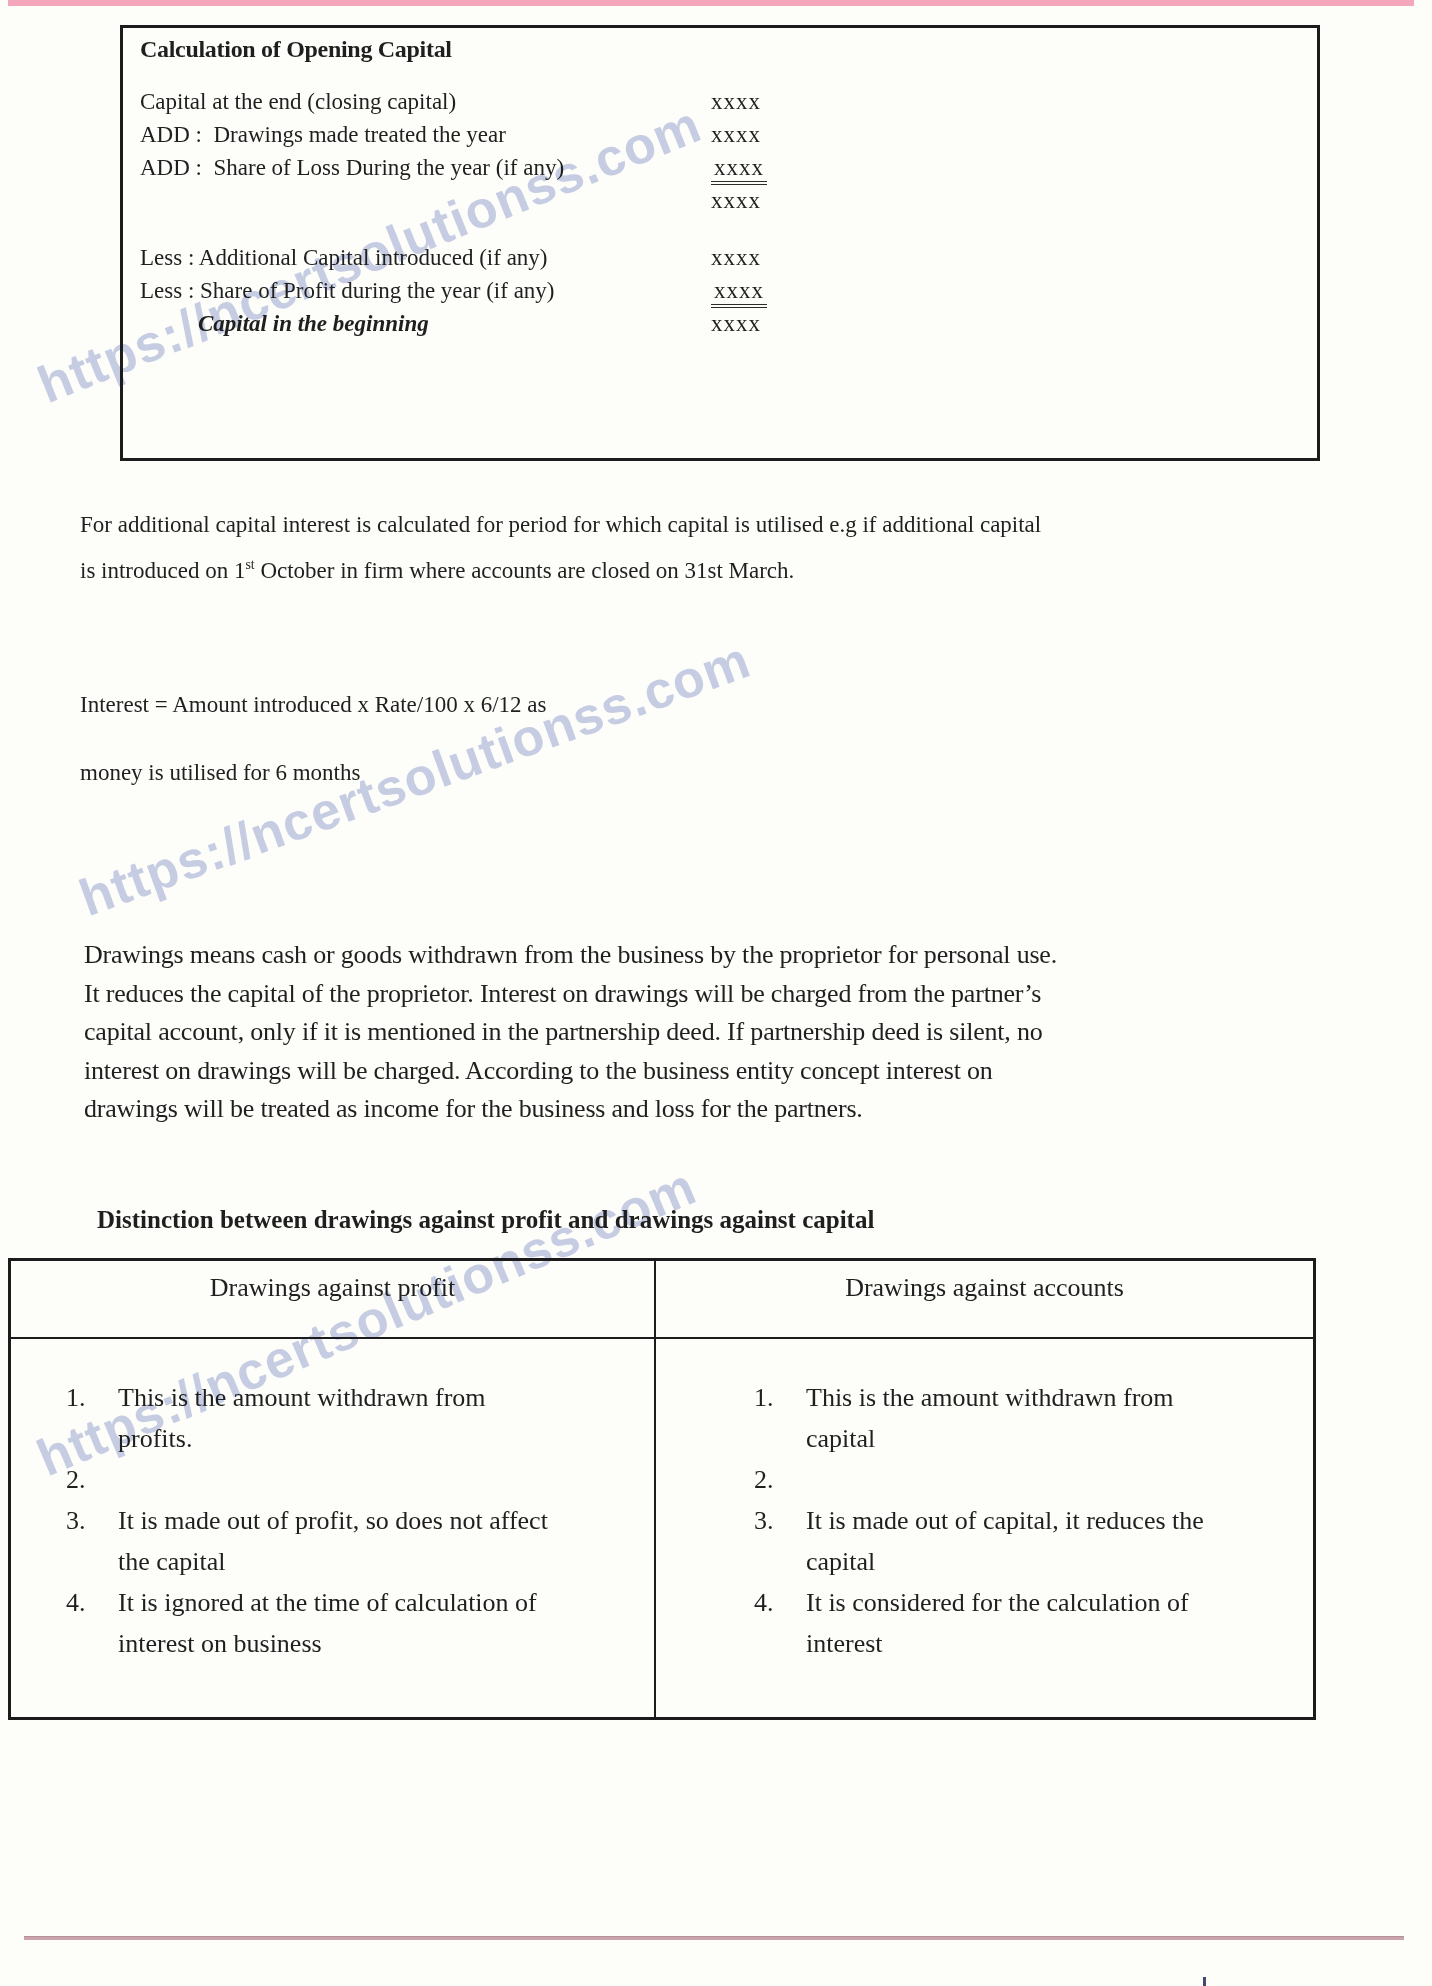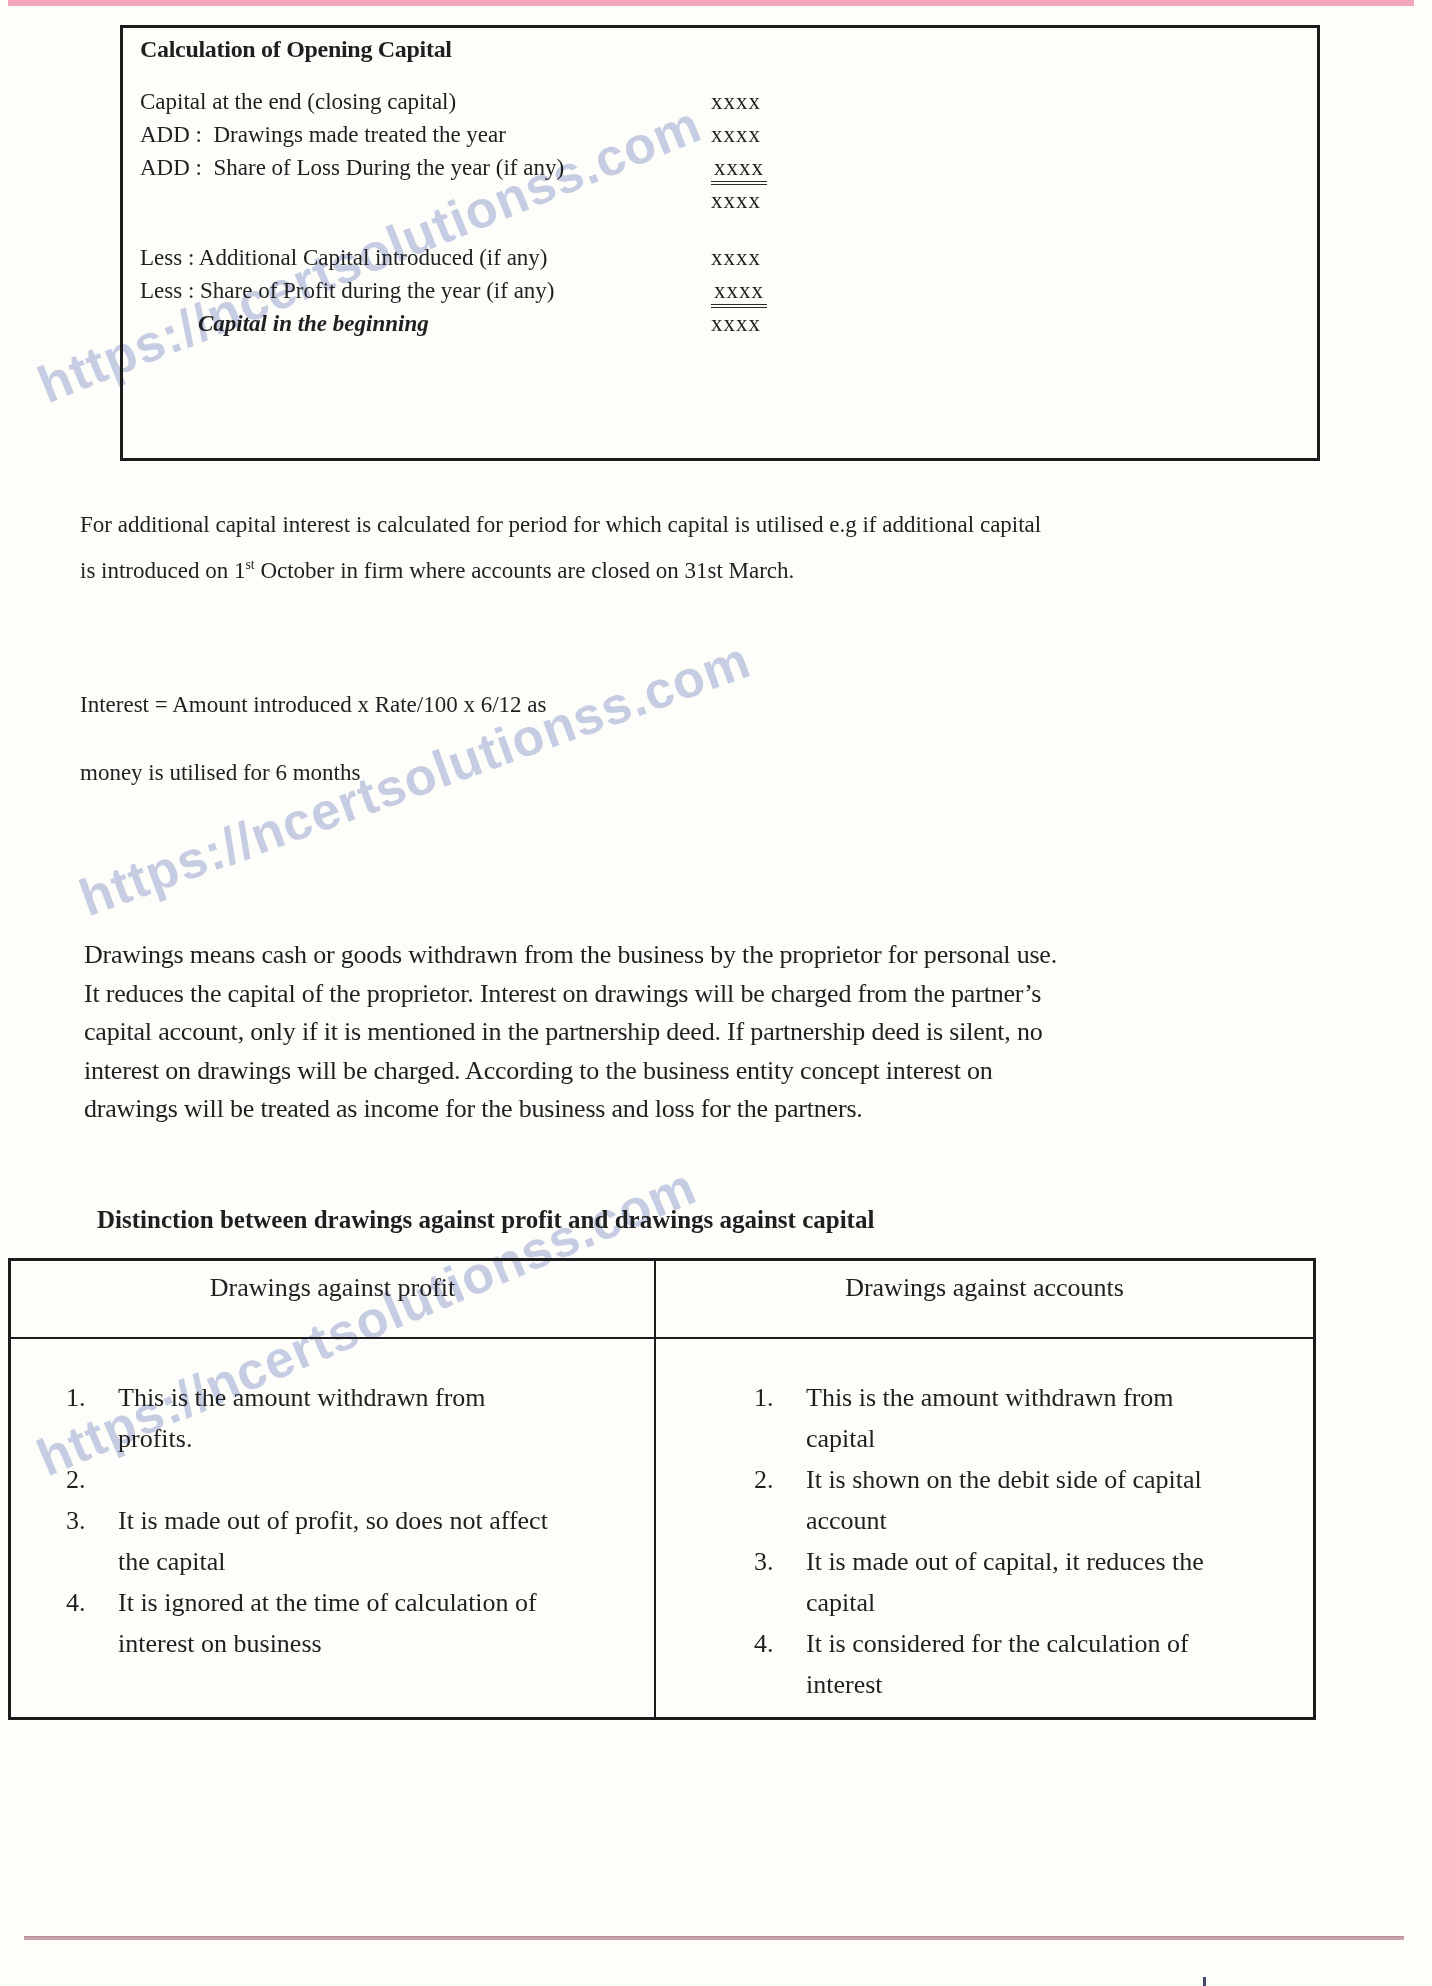--- a/index.html
+++ b/index.html
@@ -152,21 +152,20 @@
           </ol>
       </div>
       <div class="dt-cell-r">
         <ol class="dt-list">
             <li>
               <span class="dt-num">1.</span>
               <div class="dt-txt">This is the amount withdrawn from capital</div>
             </li>
             <li>
               <span class="dt-num">2.</span>
-              <div class="dt-txt">It is shown on the debit side of capital account</div>
             </li>
             <li>
               <span class="dt-num">3.</span>
               <div class="dt-txt">It is made out of capital, it reduces the capital</div>
             </li>
             <li>
               <span class="dt-num">4.</span>
               <div class="dt-txt">It is considered for the calculation of interest</div>
             </li>
           </ol>

